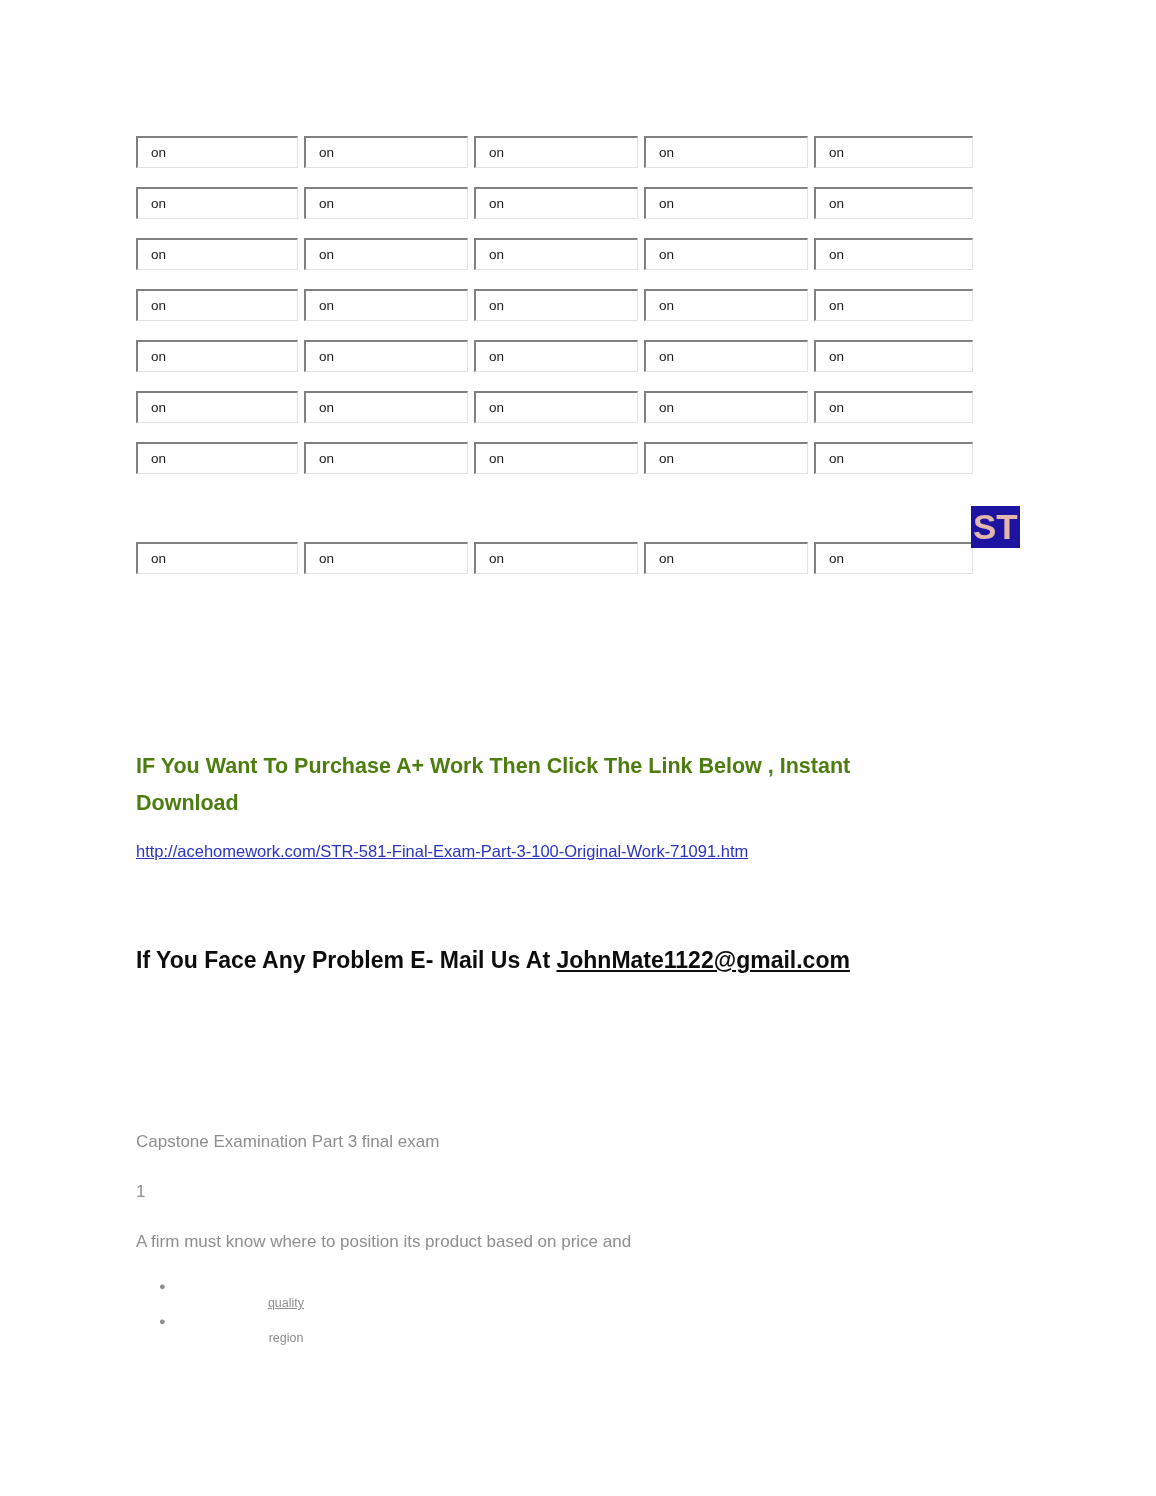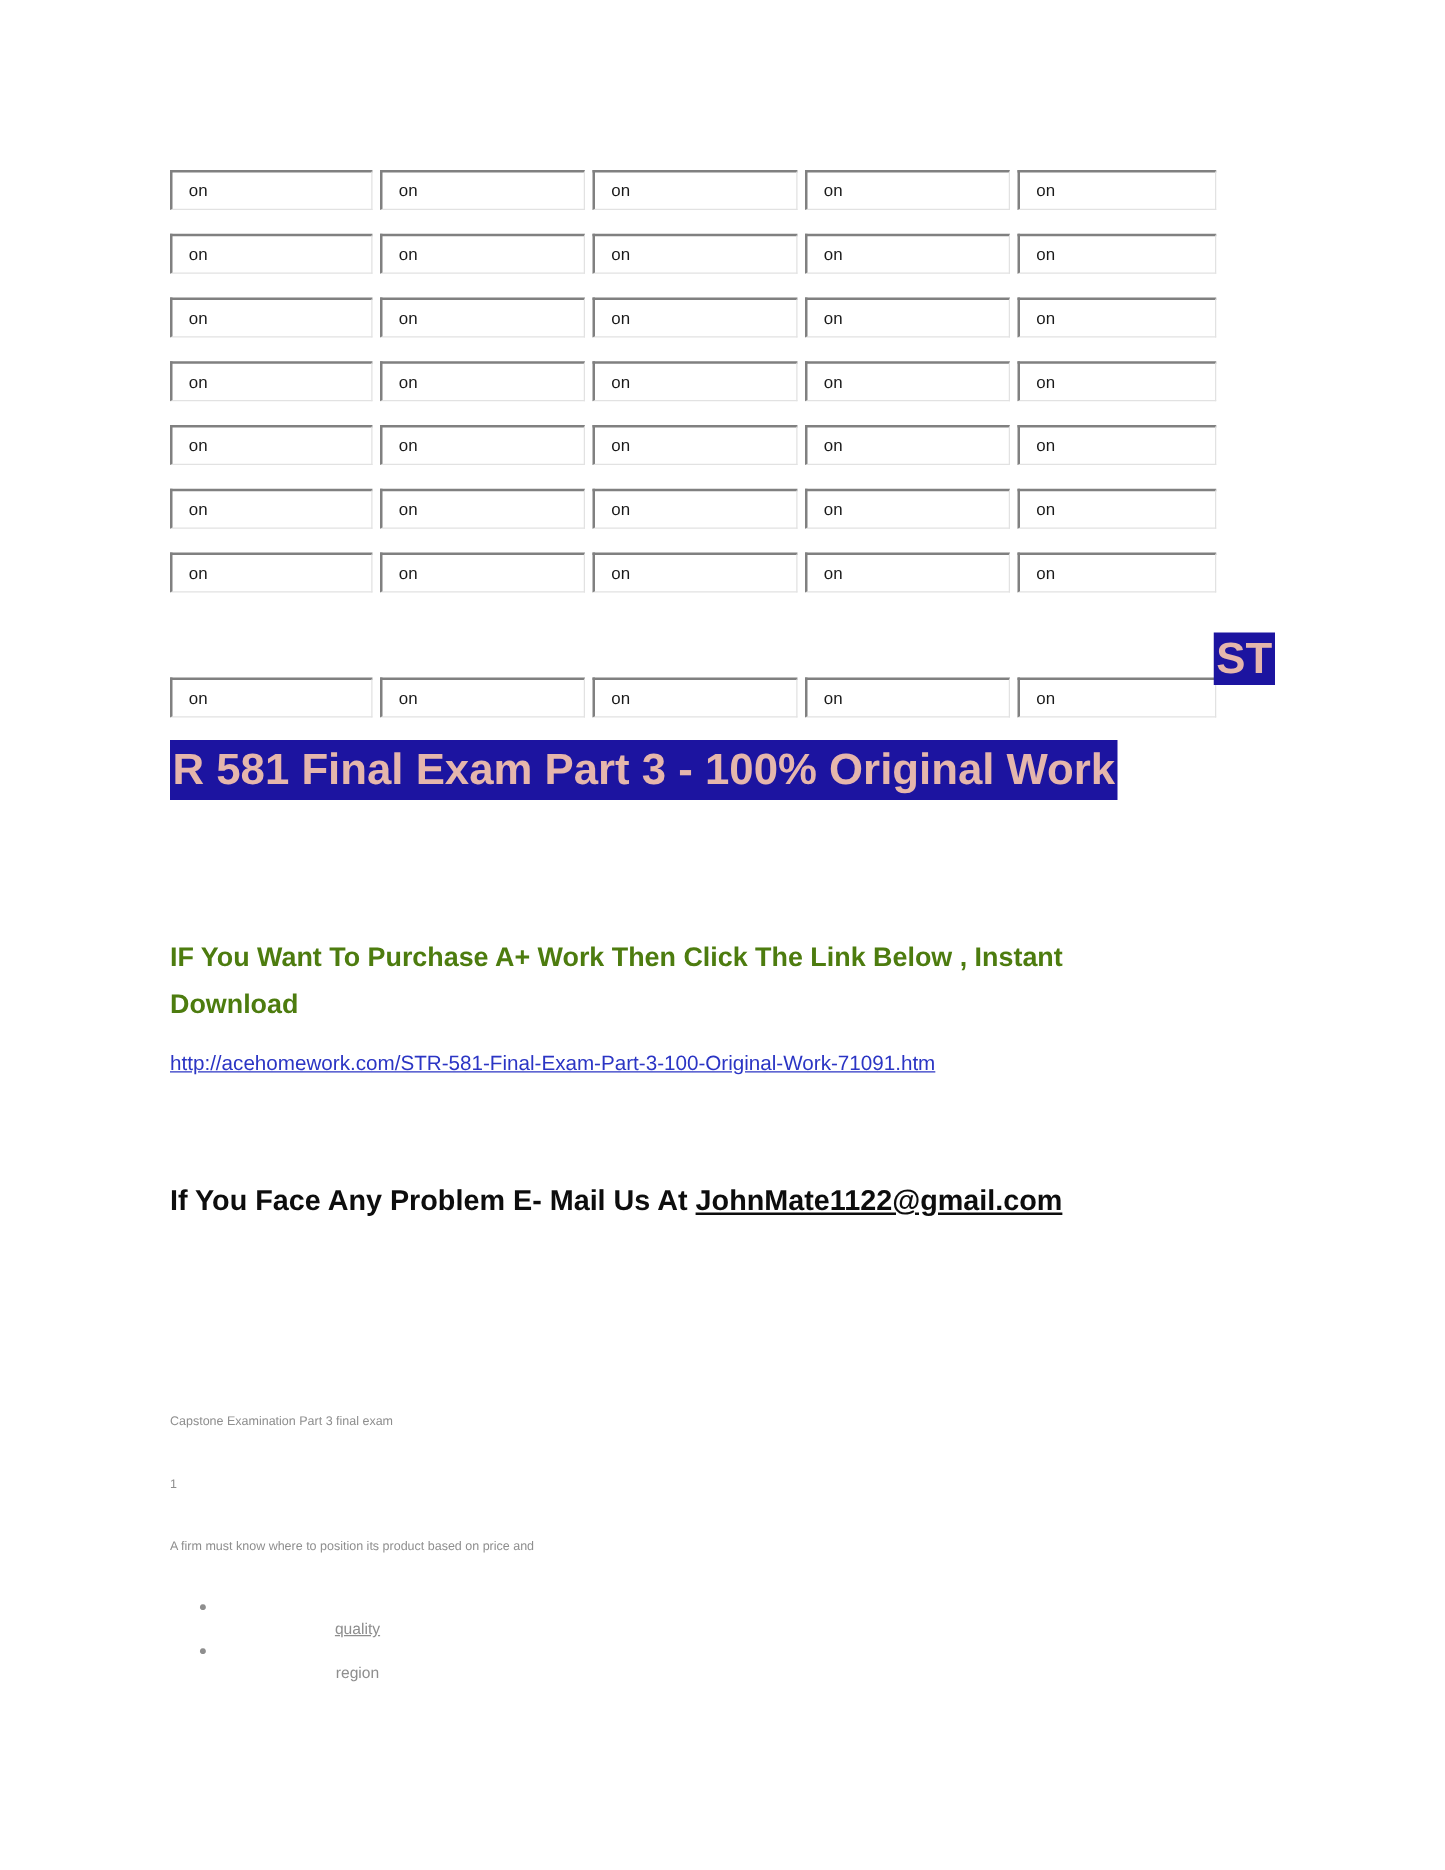--- a/index.html
+++ b/index.html
@@ -129,21 +129,21 @@
     color: #0d0d0d;
     text-decoration: underline;
     font-weight: bold;
   }
 
   
   .scan-text {
     position: absolute;
     left: 136px;
     color: #8e8e8e;
-    font-size: 10px;
+    font-size: 17px;
     font-family: "Liberation Sans", sans-serif;
     white-space: nowrap;
   }
   .scan-exam-label  { top: 1132px; }
   .scan-qnum        { top: 1182px; }
   .scan-question    { top: 1232px; }
 
   .scan-options {
     position: absolute;
     left: 136px;
@@ -227,21 +227,20 @@
         <div class="field-cell w-c0">on</div>
         <div class="field-cell w-c1">on</div>
         <div class="field-cell w-c2">on</div>
         <div class="field-cell w-c3">on</div>
         <div class="field-cell w-c4">on</div>
       </div>
     </div>
 
   <div class="st-fragment">ST</div>
 
-  <div class="doc-title">R 581 Final Exam Part 3 - 100% Original Work</div>
 
   <div class="promo-heading">IF You Want To Purchase A+ Work Then Click The Link Below  , Instant Download</div>
 
   <a class="purchase-link" href="#">http://acehomework.com/STR-581-Final-Exam-Part-3-100-Original-Work-71091.htm</a>
 
   <div class="support-heading"><span>If You Face Any Problem E- Mail Us At  </span><a class="support-email" href="#">JohnMate1122@gmail.com</a></div>
 
   <div class="scan-text scan-exam-label">Capstone Examination Part 3 final exam</div>
 
   <div class="scan-text scan-qnum">1</div>

